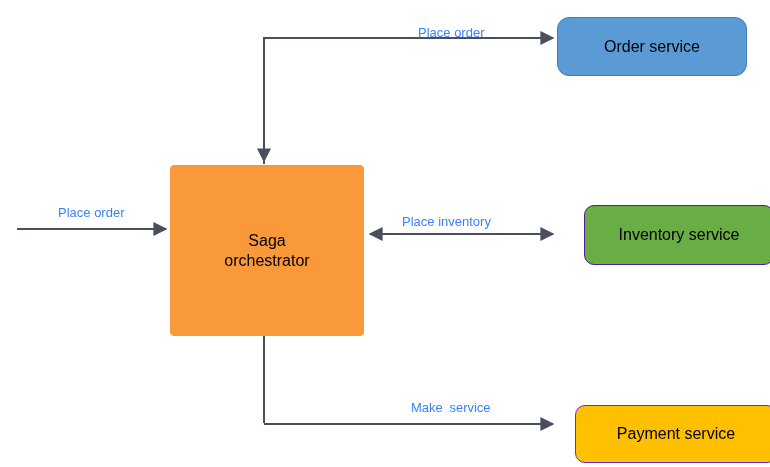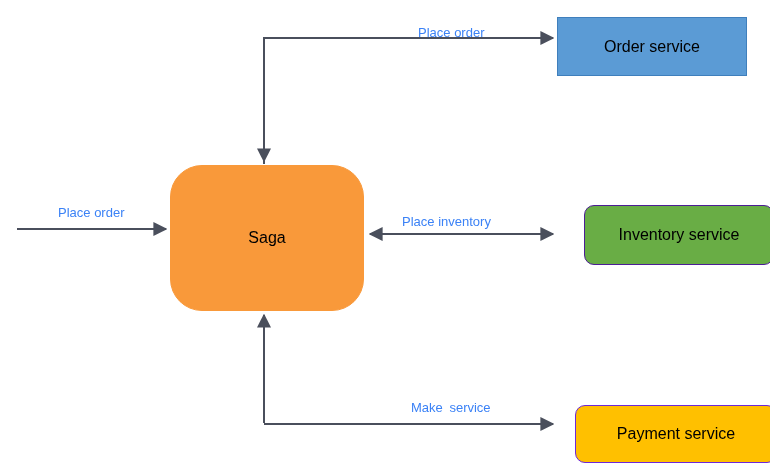--- a/index.html
+++ b/index.html
@@ -22,34 +22,34 @@
     align-items: center;
     justify-content: center;
     text-align: center;
     color: #000000;
     line-height: 1.25;
   }
   #node-orchestrator {
     left: 170px;
     top: 165px;
     width: 194px;
-    height: 146px;
+    height: 171px;
     background: #f9993a;
     border: 1px solid #f9993a;
-    border-radius: 32px;
+    border-radius: 4px;
     font-size: 16px;
   }
   #node-order {
     left: 557px;
     top: 17px;
     width: 190px;
     height: 59px;
     background: #5b9bd5;
     border: 1px solid #3f7fbc;
-    border-radius: 0;
+    border-radius: 12px;
     font-size: 16px;
   }
   #node-inventory {
     left: 557px;
     top: 205px;
     width: 190px;
     height: 60px;
     background: #69ad45;
     border: 1px solid #4c1d95;
     border-radius: 10px;
@@ -114,20 +114,21 @@
 
     <path class="edge-path" d="M 370 234 L 553 234" marker-start="url(#arrow-start)" marker-end="url(#arrow-end)"></path>
 
     <path class="edge-path" d="M 264 424 L 553 424" marker-end="url(#arrow-end)"></path>
     <path class="edge-path" d="M 264 423 L 264 315" marker-end="url(#arrow-end)"></path>
   </svg>
 
   <div class="node" id="node-orchestrator">
     <div>
       <span>Saga</span><br>
+      <span>orchestrator</span>
     </div>
   </div>
 
   <div class="node" id="node-order">
     <span>Order service</span>
   </div>
 
   <div class="node" id="node-inventory">
     <span>Inventory service</span>
   </div>

